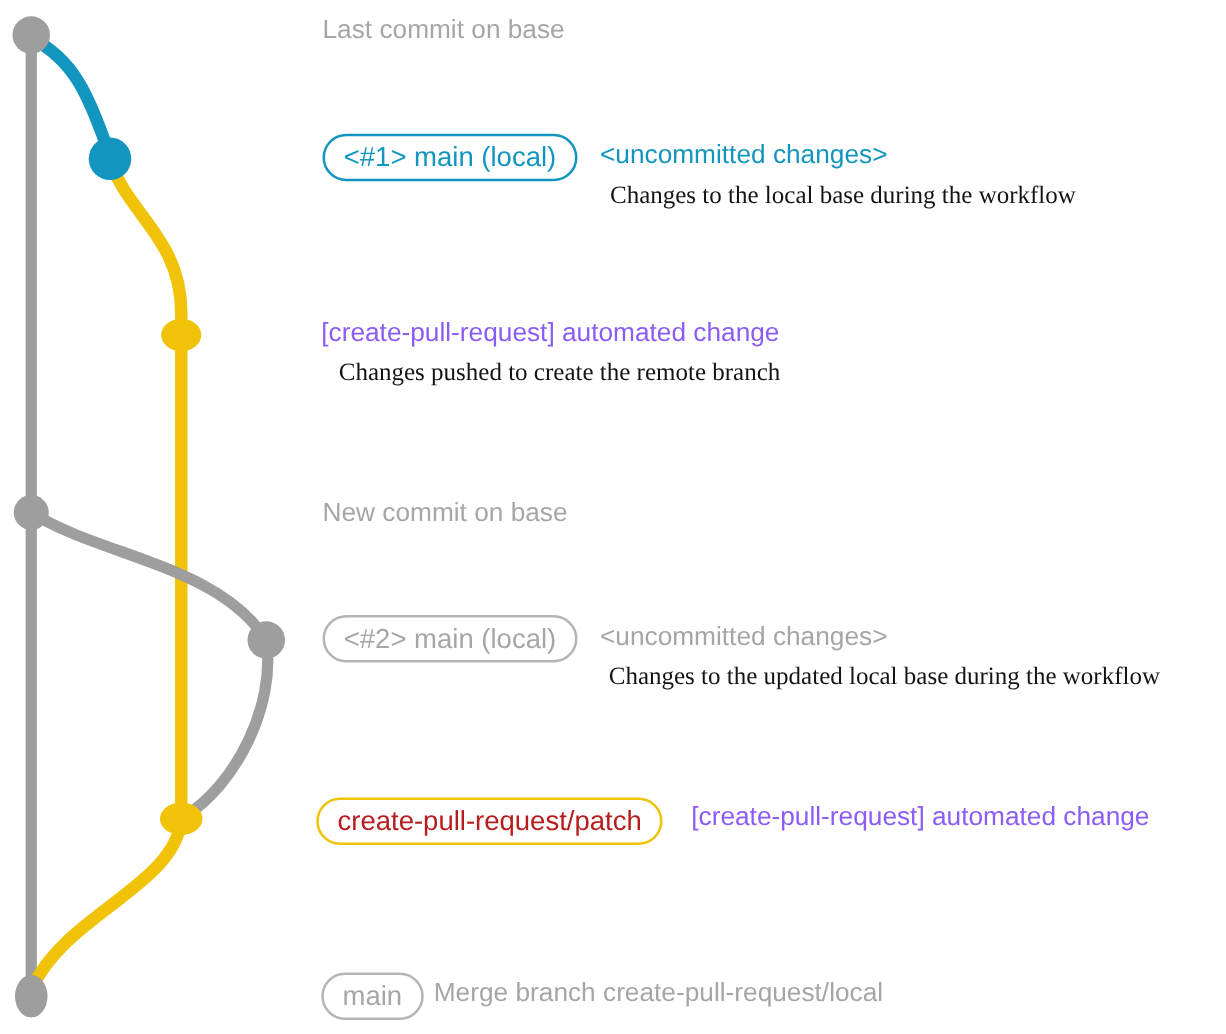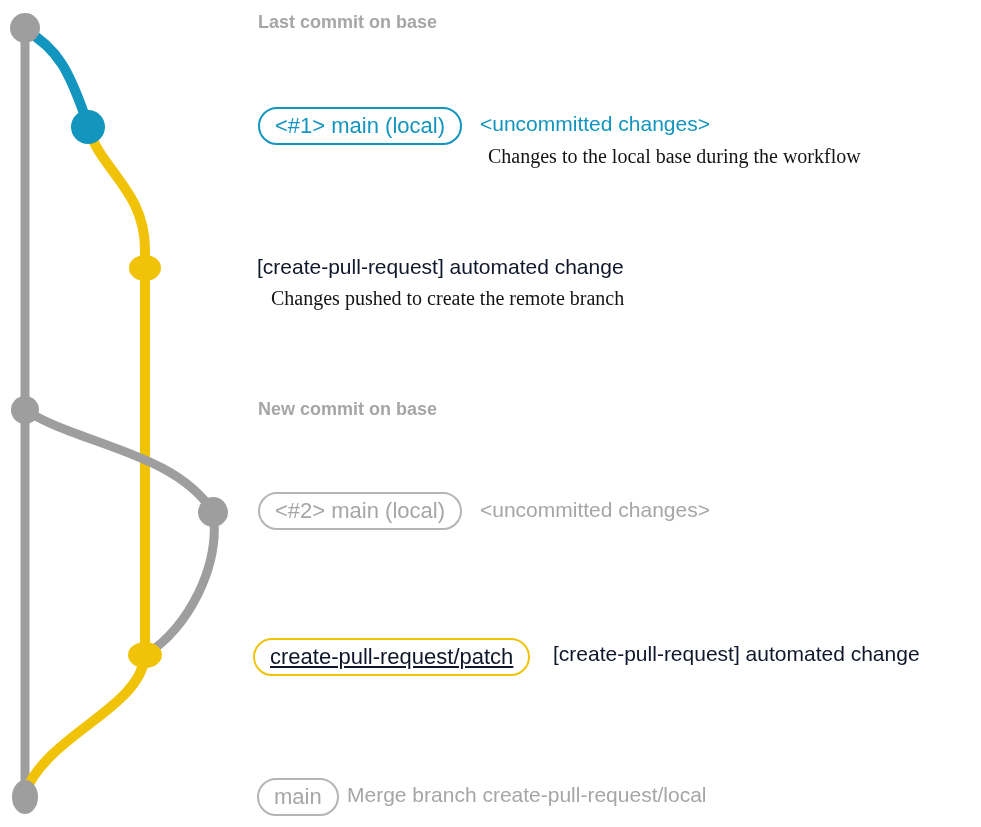--- a/index.html
+++ b/index.html
@@ -5,35 +5,35 @@
   html,body{margin:0;padding:0;background:#ffffff;}
   #canvas{
     position:relative;
     width:981px;height:827px;
     background:#ffffff;
     overflow:hidden;
     font-family:"Liberation Sans", sans-serif;
   }
   #graph-svg{position:absolute;left:0;top:0;}
   .abs{position:absolute;white-space:nowrap;}
-  .label{font-size:18px;color:#a6a6a6;font-weight:bold;}
+  .label{font-size:21px;color:#a6a6a6;}
   .title{font-size:21px;}
   .title.blue{color:#1295be;}
   .title.gray{color:#a6a6a6;}
-  .title.yellow{color:#0f172a;}
+  .title.yellow{color:#8b5cf6;}
   .note{font-family:"Liberation Serif", serif;font-size:20px;color:#141414;}
   .badge{
     display:inline-flex;align-items:center;justify-content:center;
     height:38px;padding:12px 15px;box-sizing:border-box;
     border:2px solid;border-radius:19px;
     font-size:22px;line-height:1;
   }
   .badge.blue{color:#1295be;border-color:#1295be;}
   .badge.gray{color:#a6a6a6;border-color:#b5b5b5;}
-  .badge.yellow{color:#0f172a;border-color:#f0c308;text-decoration:underline;}
+  .badge.yellow{color:#b91c1c;border-color:#f0c308;}
 
   
   .p-label-last   {left:258px;top:12px;}
   .p-badge-1      {left:258px;top:107px;}
   .p-title-1      {left:480px;top:112px;}
   .p-note-1       {left:488px;top:145px;}
   .p-title-2      {left:257px;top:255px;}
   .p-note-2       {left:271px;top:287px;}
   .p-label-new    {left:258px;top:399px;}
   .p-badge-2      {left:258px;top:492px;}
@@ -81,20 +81,21 @@
 
   <div class="abs title yellow p-title-2">[create-pull-request] automated change</div>
   <div class="abs note p-note-2">Changes pushed to create the remote branch</div>
 
   <div class="abs label p-label-new">New commit on base</div>
 
   <span class="abs badge gray p-badge-2">
     <span>&lt;#2&gt; main (local)</span>
   </span>
   <div class="abs title gray p-title-3">&lt;uncommitted changes&gt;</div>
+  <div class="abs note p-note-3">Changes to the updated local base during the workflow</div>
 
   <span class="abs badge yellow p-badge-3">
     <span>create-pull-request/patch</span>
   </span>
   <div class="abs title yellow p-title-4">[create-pull-request] automated change</div>
 
   <span class="abs badge gray p-badge-4">
     <span>main</span>
   </span>
   <div class="abs title gray p-title-5">Merge branch create-pull-request/local</div>

